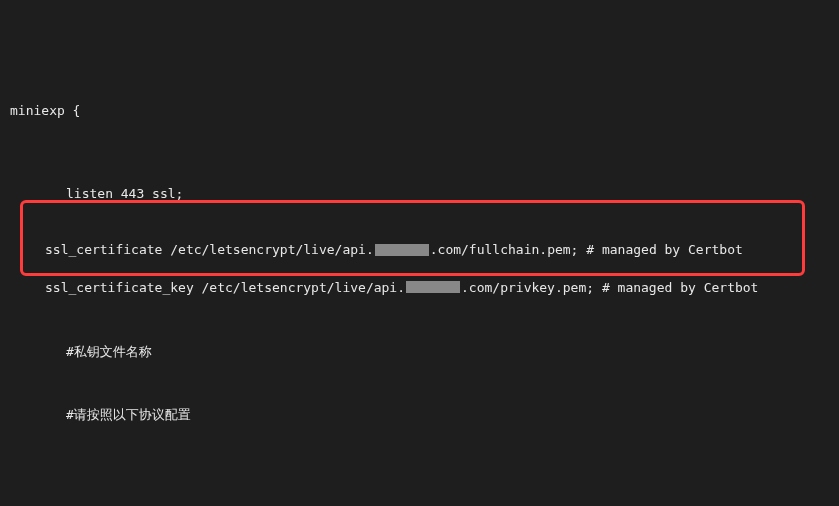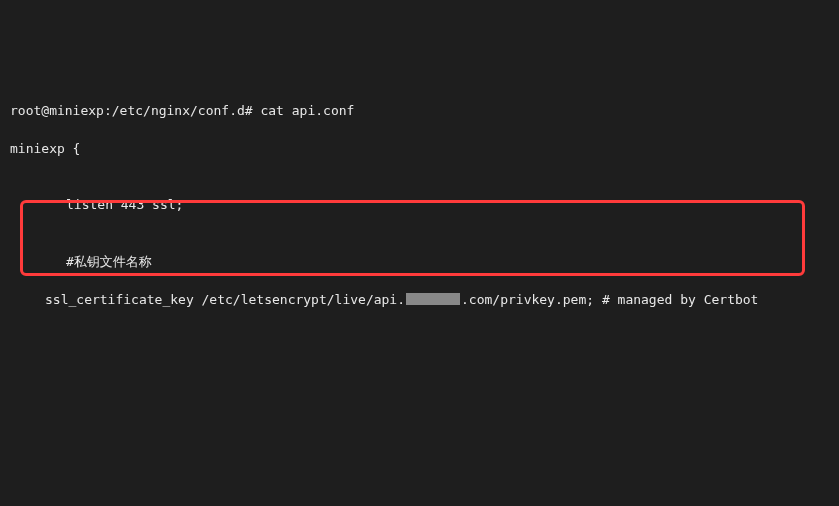--- a/index.html
+++ b/index.html
@@ -39,36 +39,37 @@
     .redaction {
       display: inline-block;
       background-color: #888888;
       width: 54px;
       height: 12px;
       vertical-align: middle;
       margin: 0 1px;
       position: relative;
       top: -1px;
     }
-    .indent1 { padding-left: 56px; }
+    .indent1 { padding-left: 56px; margin-top: 26px; }
     .indent-ssl { padding-left: 35px; }
   </style>
 </head>
 <body>
 
 
 
 <div class="terminal-content">
-<div class="line">root@miniexp:/etc/nginx/conf.d# cat api.conf</div>
 <div class="line">miniexp {</div>
 <div class="line"></div>
 <div class="line indent1">listen 443 ssl;</div>
 <div class="line"></div>
+<div class="line indent-ssl"><span>ssl_certificate /etc/letsencrypt/live/api.</span><span class="redaction"></span><span>.com/fullchain.pem; # managed by Certbot</span></div>
+<div class="line indent-ssl"><span>ssl_certificate_key /etc/letsencrypt/live/api.</span><span class="redaction"></span><span>.com/privkey.pem; # managed by Certbot</span></div>
 <div class="line indent1">#私钥文件名称</div>
-<div class="line indent-ssl"><span>ssl_certificate_key /etc/letsencrypt/live/api.</span><span class="redaction"></span><span>.com/privkey.pem; # managed by Certbot</span></div>
+<div class="line indent1">#请按照以下协议配置</div>
 
 
 
 
 <div class="line"></div>
 
 
 
 
 

